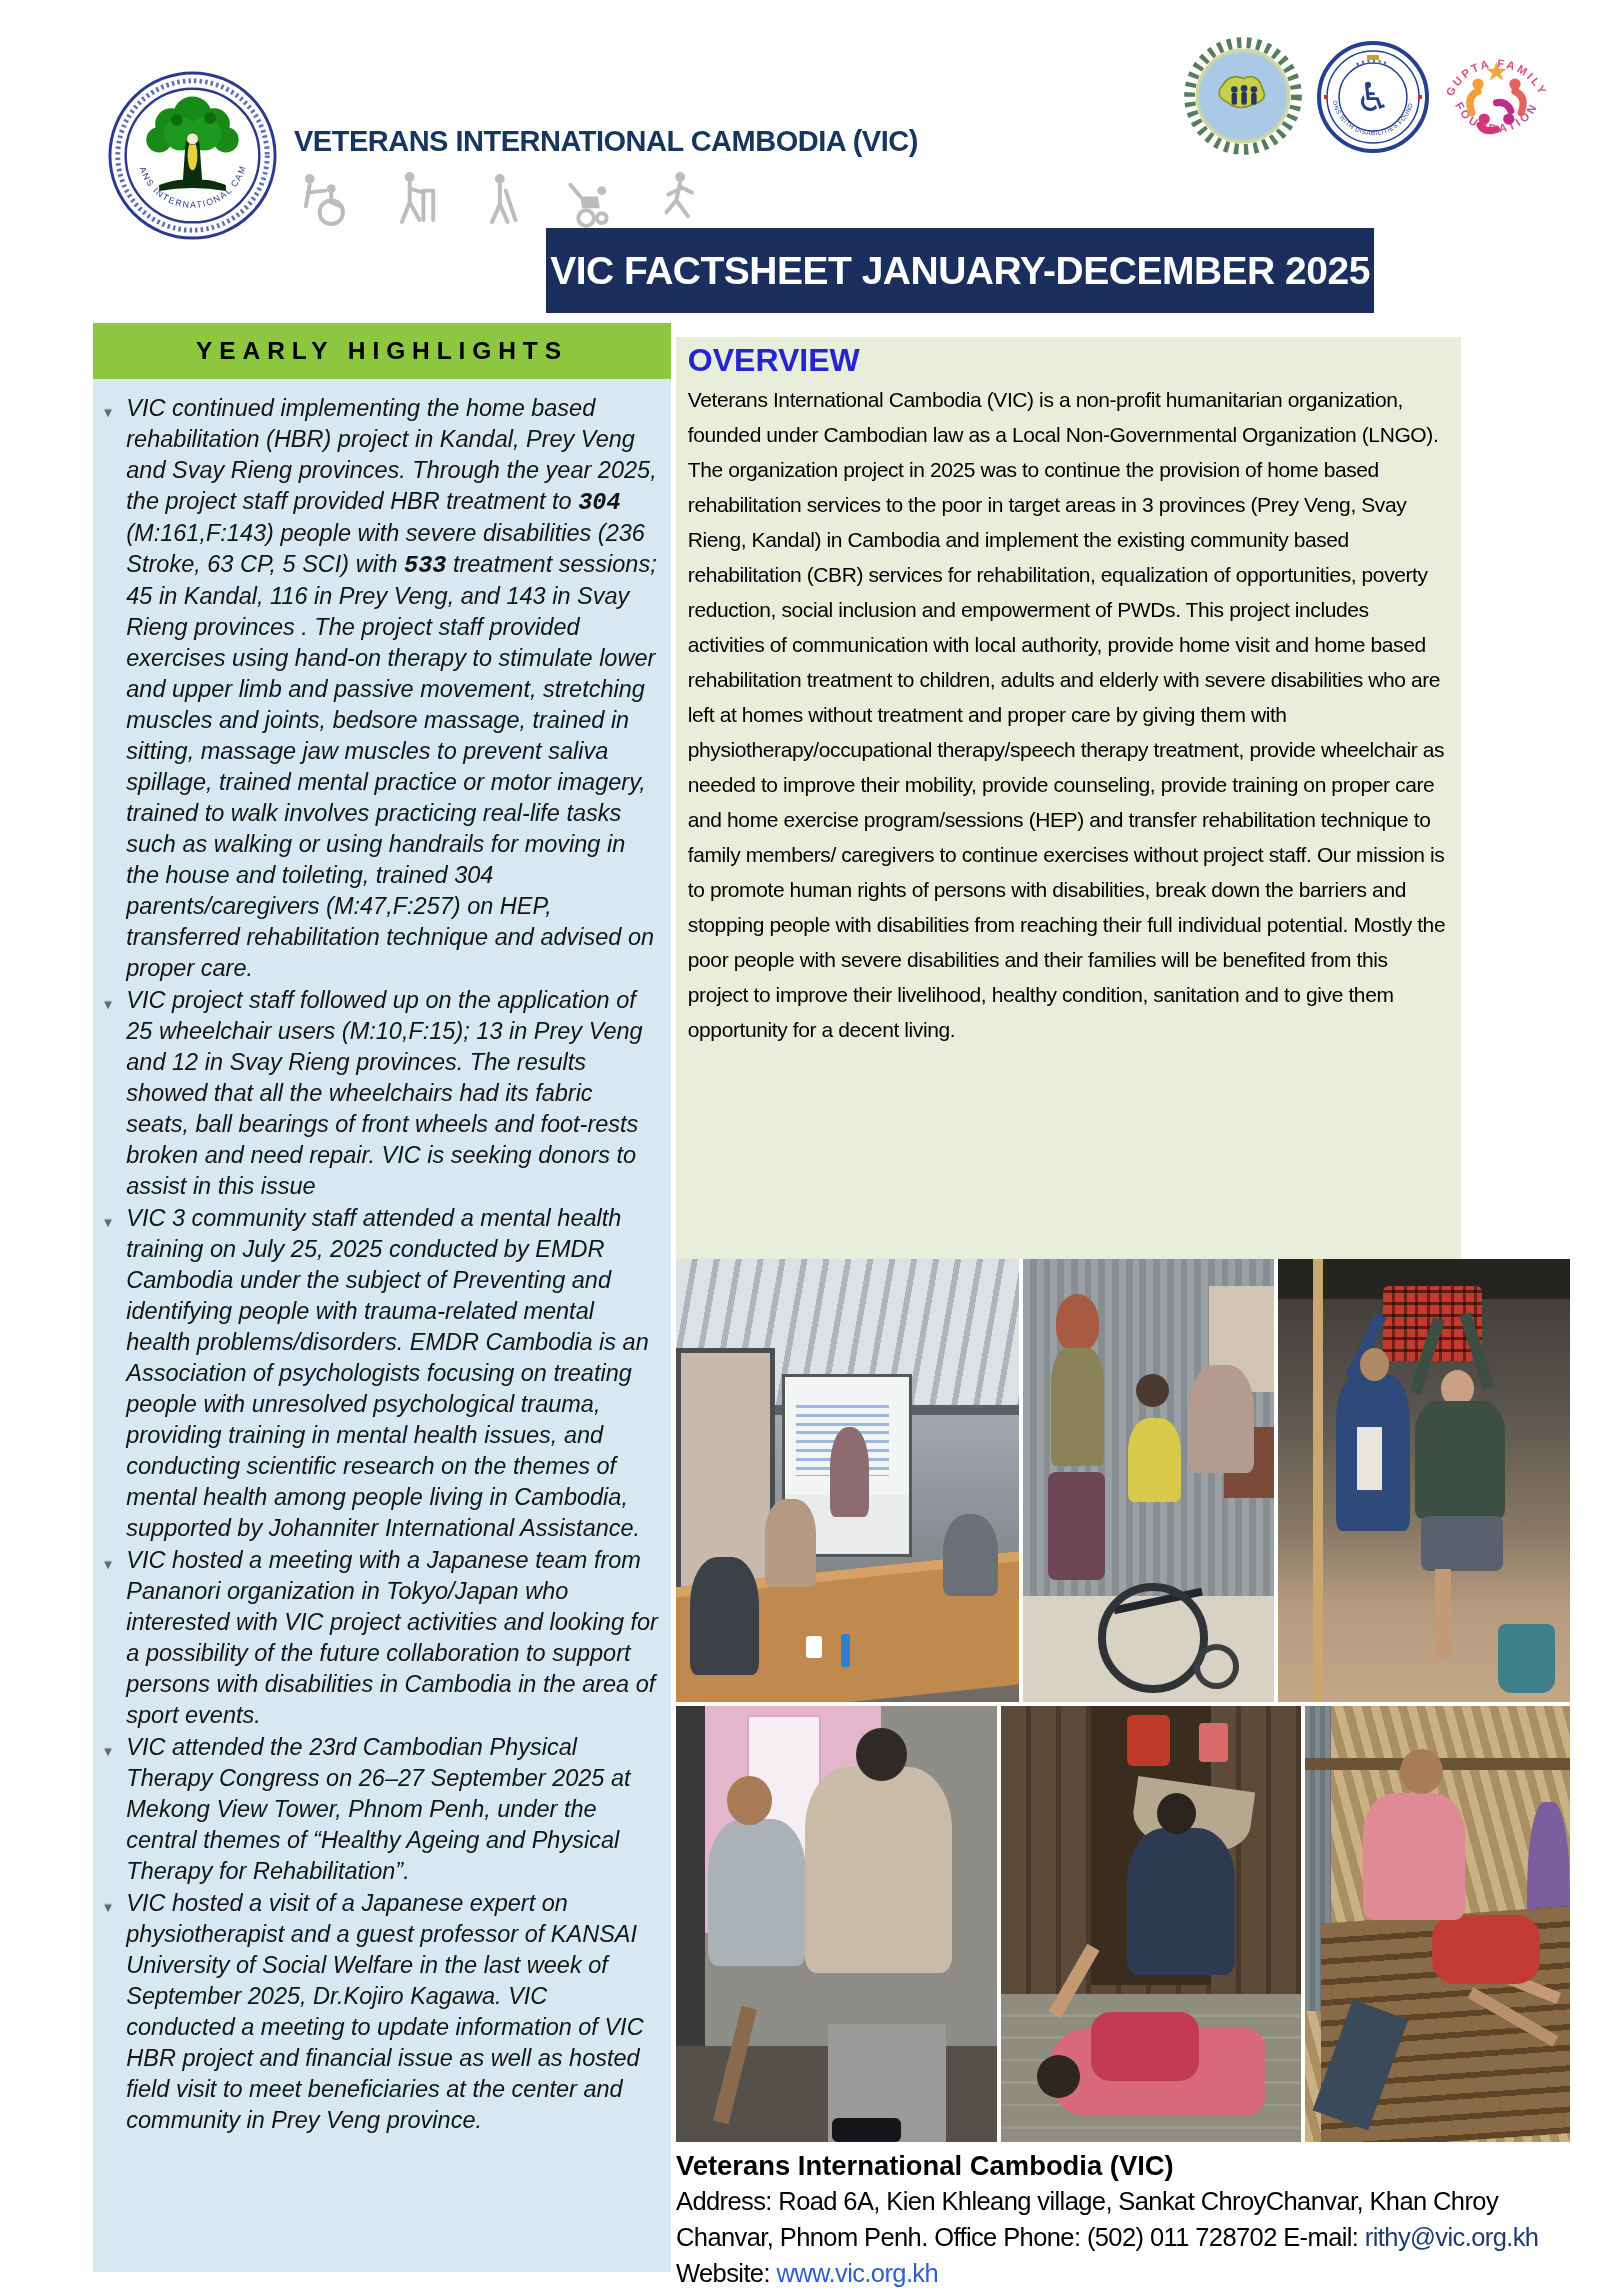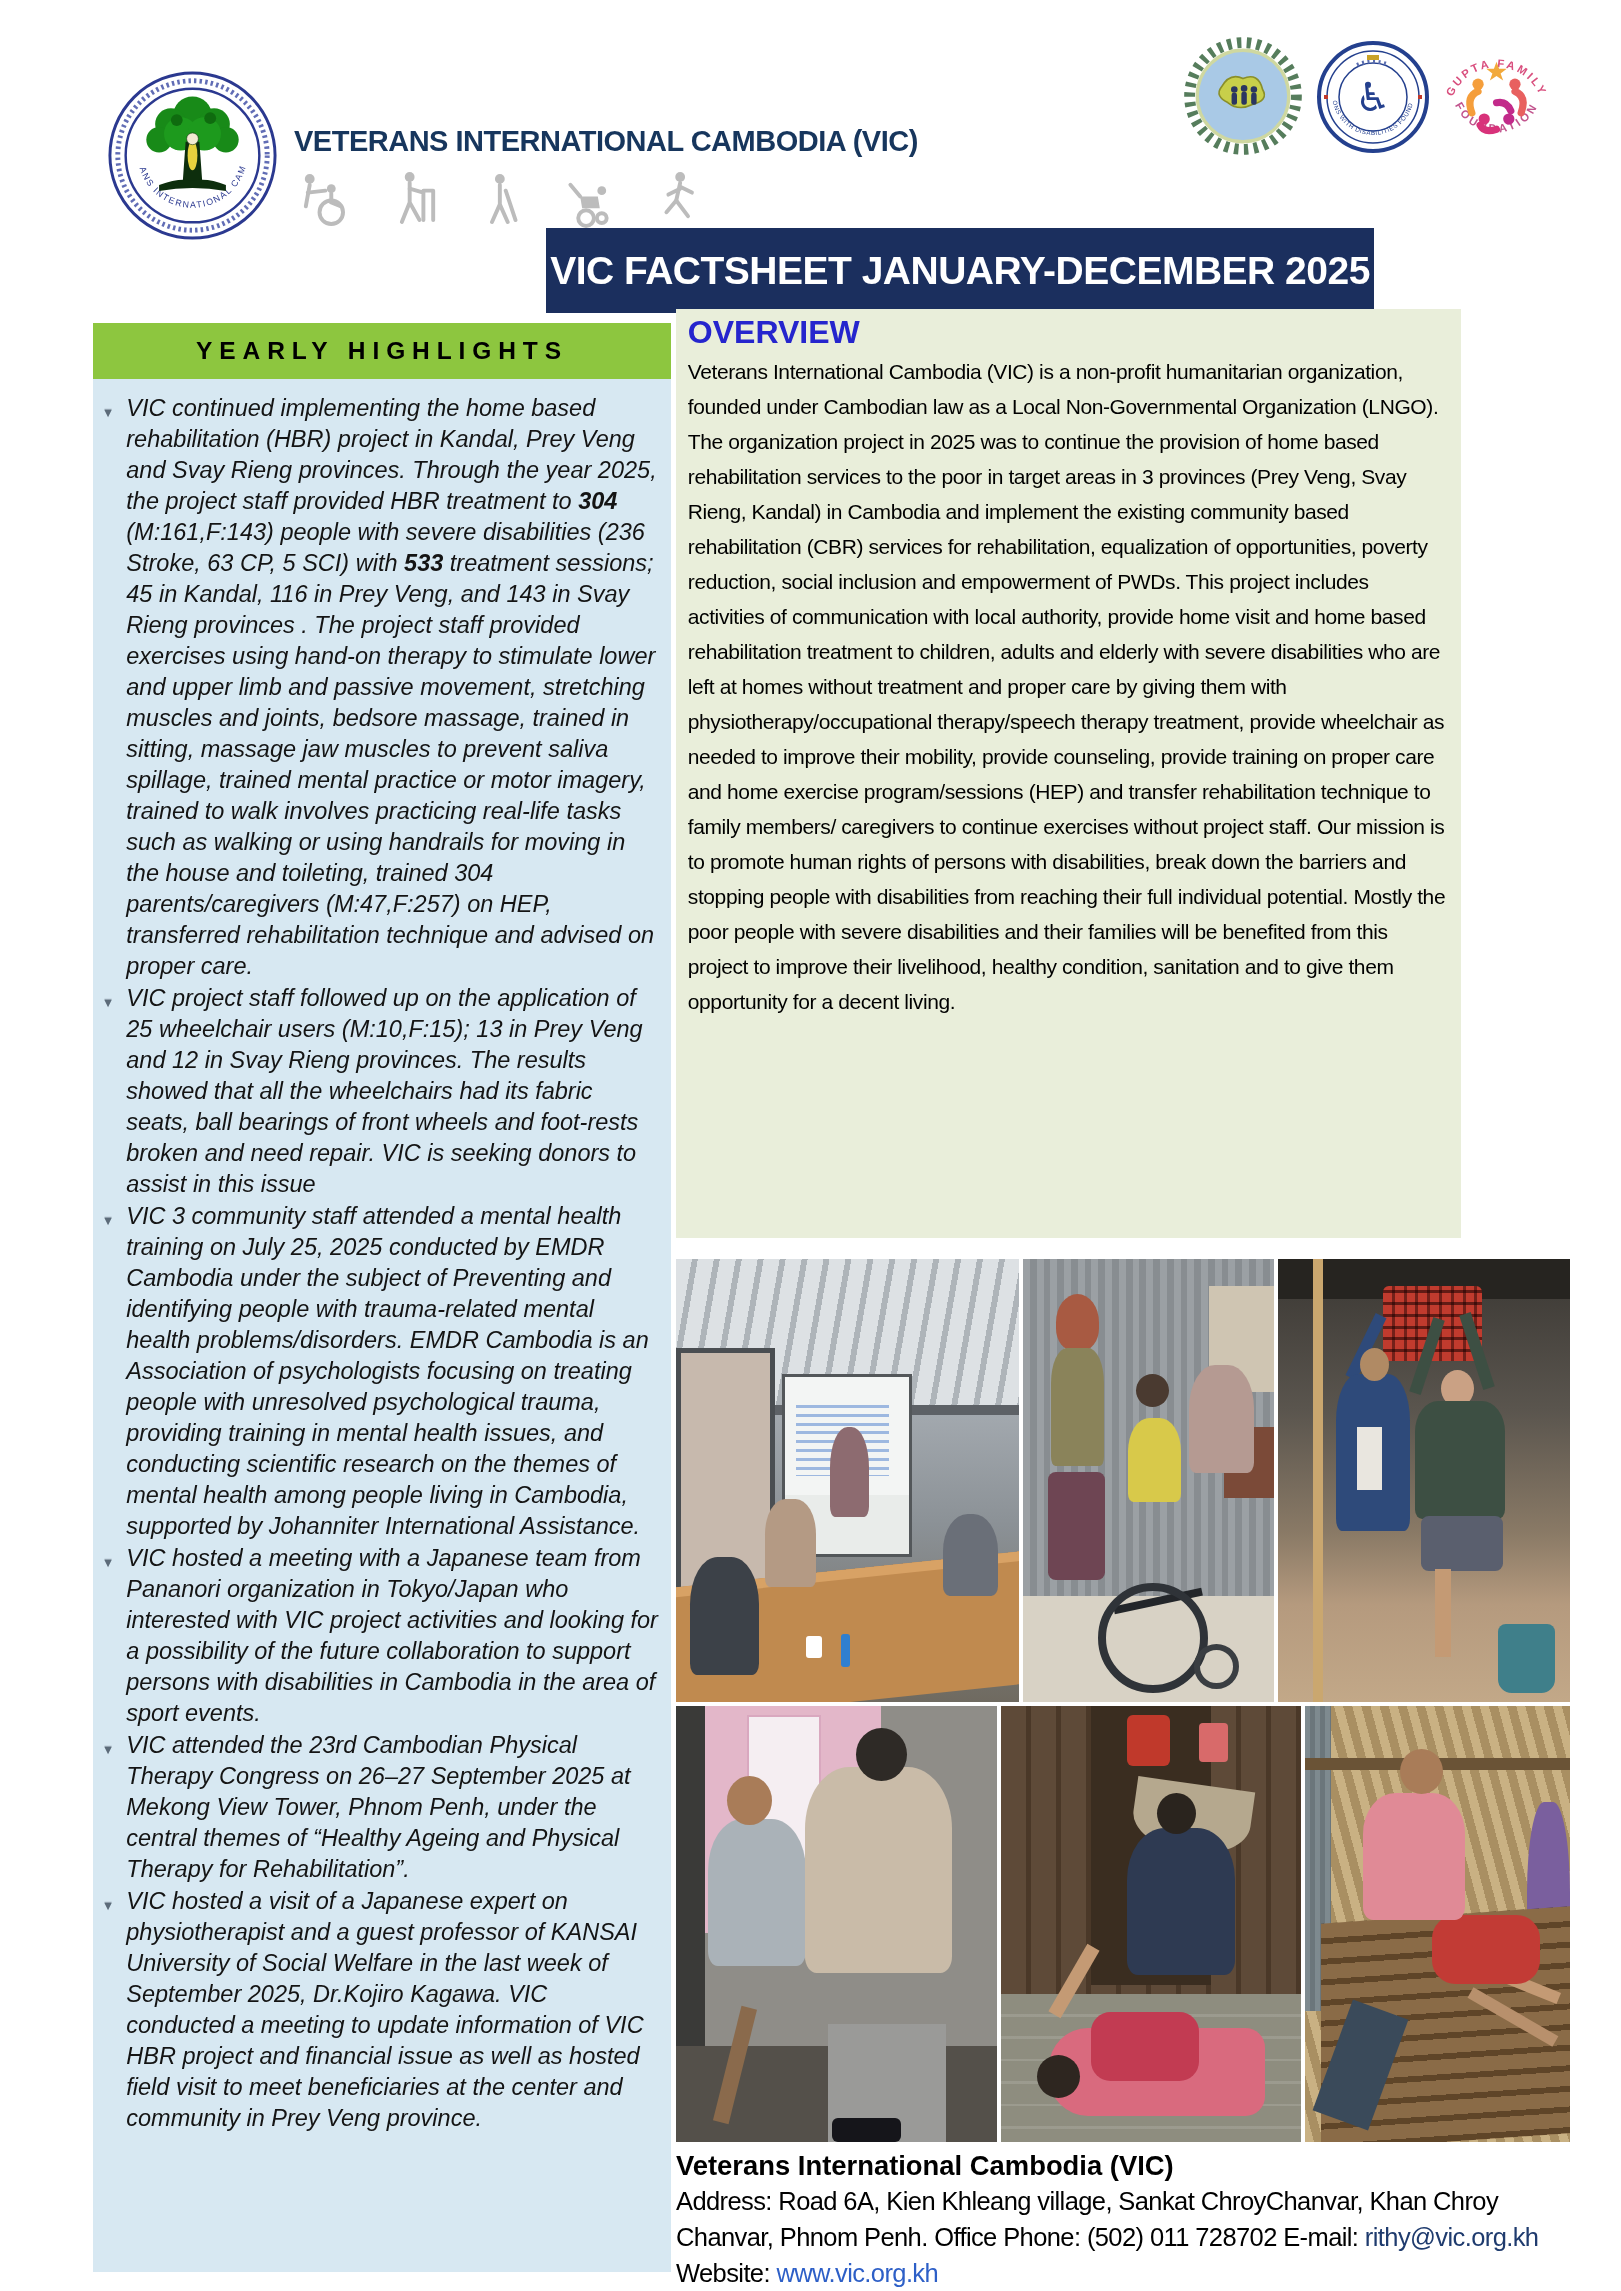--- a/index.html
+++ b/index.html
@@ -21,24 +21,24 @@
   
   #hl-head{position:absolute;left:93px;top:323px;width:578px;height:56px;background:#8dc63f;
            display:flex;align-items:center;justify-content:center;color:#000000;
            font-weight:bold;font-size:24.5px;letter-spacing:6.9px;}
   #hl-body{position:absolute;left:93px;top:379px;width:578px;height:1893px;background:#d7e8f2;
            box-sizing:border-box;padding:13.7px 11.8px 0 5.9px;font-style:italic;font-size:23.5px;
            line-height:31px;color:#141414;}
   .hl-item{position:relative;padding-left:27.4px;margin-bottom:1px;}
   .hl-arrow{position:absolute;left:2.9px;top:4.9px;font-size:12.7px;font-style:normal;
             color:#5c6b79;text-shadow:0 -1px 0 #a9b8c5;}
-  .hl-item b{font-weight:bold;}
-
-  
-  #ov{position:absolute;left:676px;top:309px;width:785px;height:929px;background:#e9eeda;
+  .hl-item b{font-weight:bold;font-family:Liberation Mono, monospace;}
+
+  
+  #ov{position:absolute;left:676px;top:337px;width:785px;height:929px;background:#e9eeda;
       box-sizing:border-box;padding:3.9px 11.8px;}
   #ov-title{color:#2525cd;font-weight:bold;font-size:32px;line-height:39px;}
   #ov-body{font-size:21px;line-height:35px;letter-spacing:-0.4px;color:#000;margin-top:2px;}
 
   
   #collage{position:absolute;left:676px;top:1259px;width:894px;height:883px;background:#fff;}
   .prow{display:flex;gap:3.9px;}
   .prow1{height:443px;margin-bottom:3.9px;} .prow2{height:436px;}
   .photo{position:relative;overflow:hidden;height:100%;}
   .photo i{position:absolute;display:block;}

